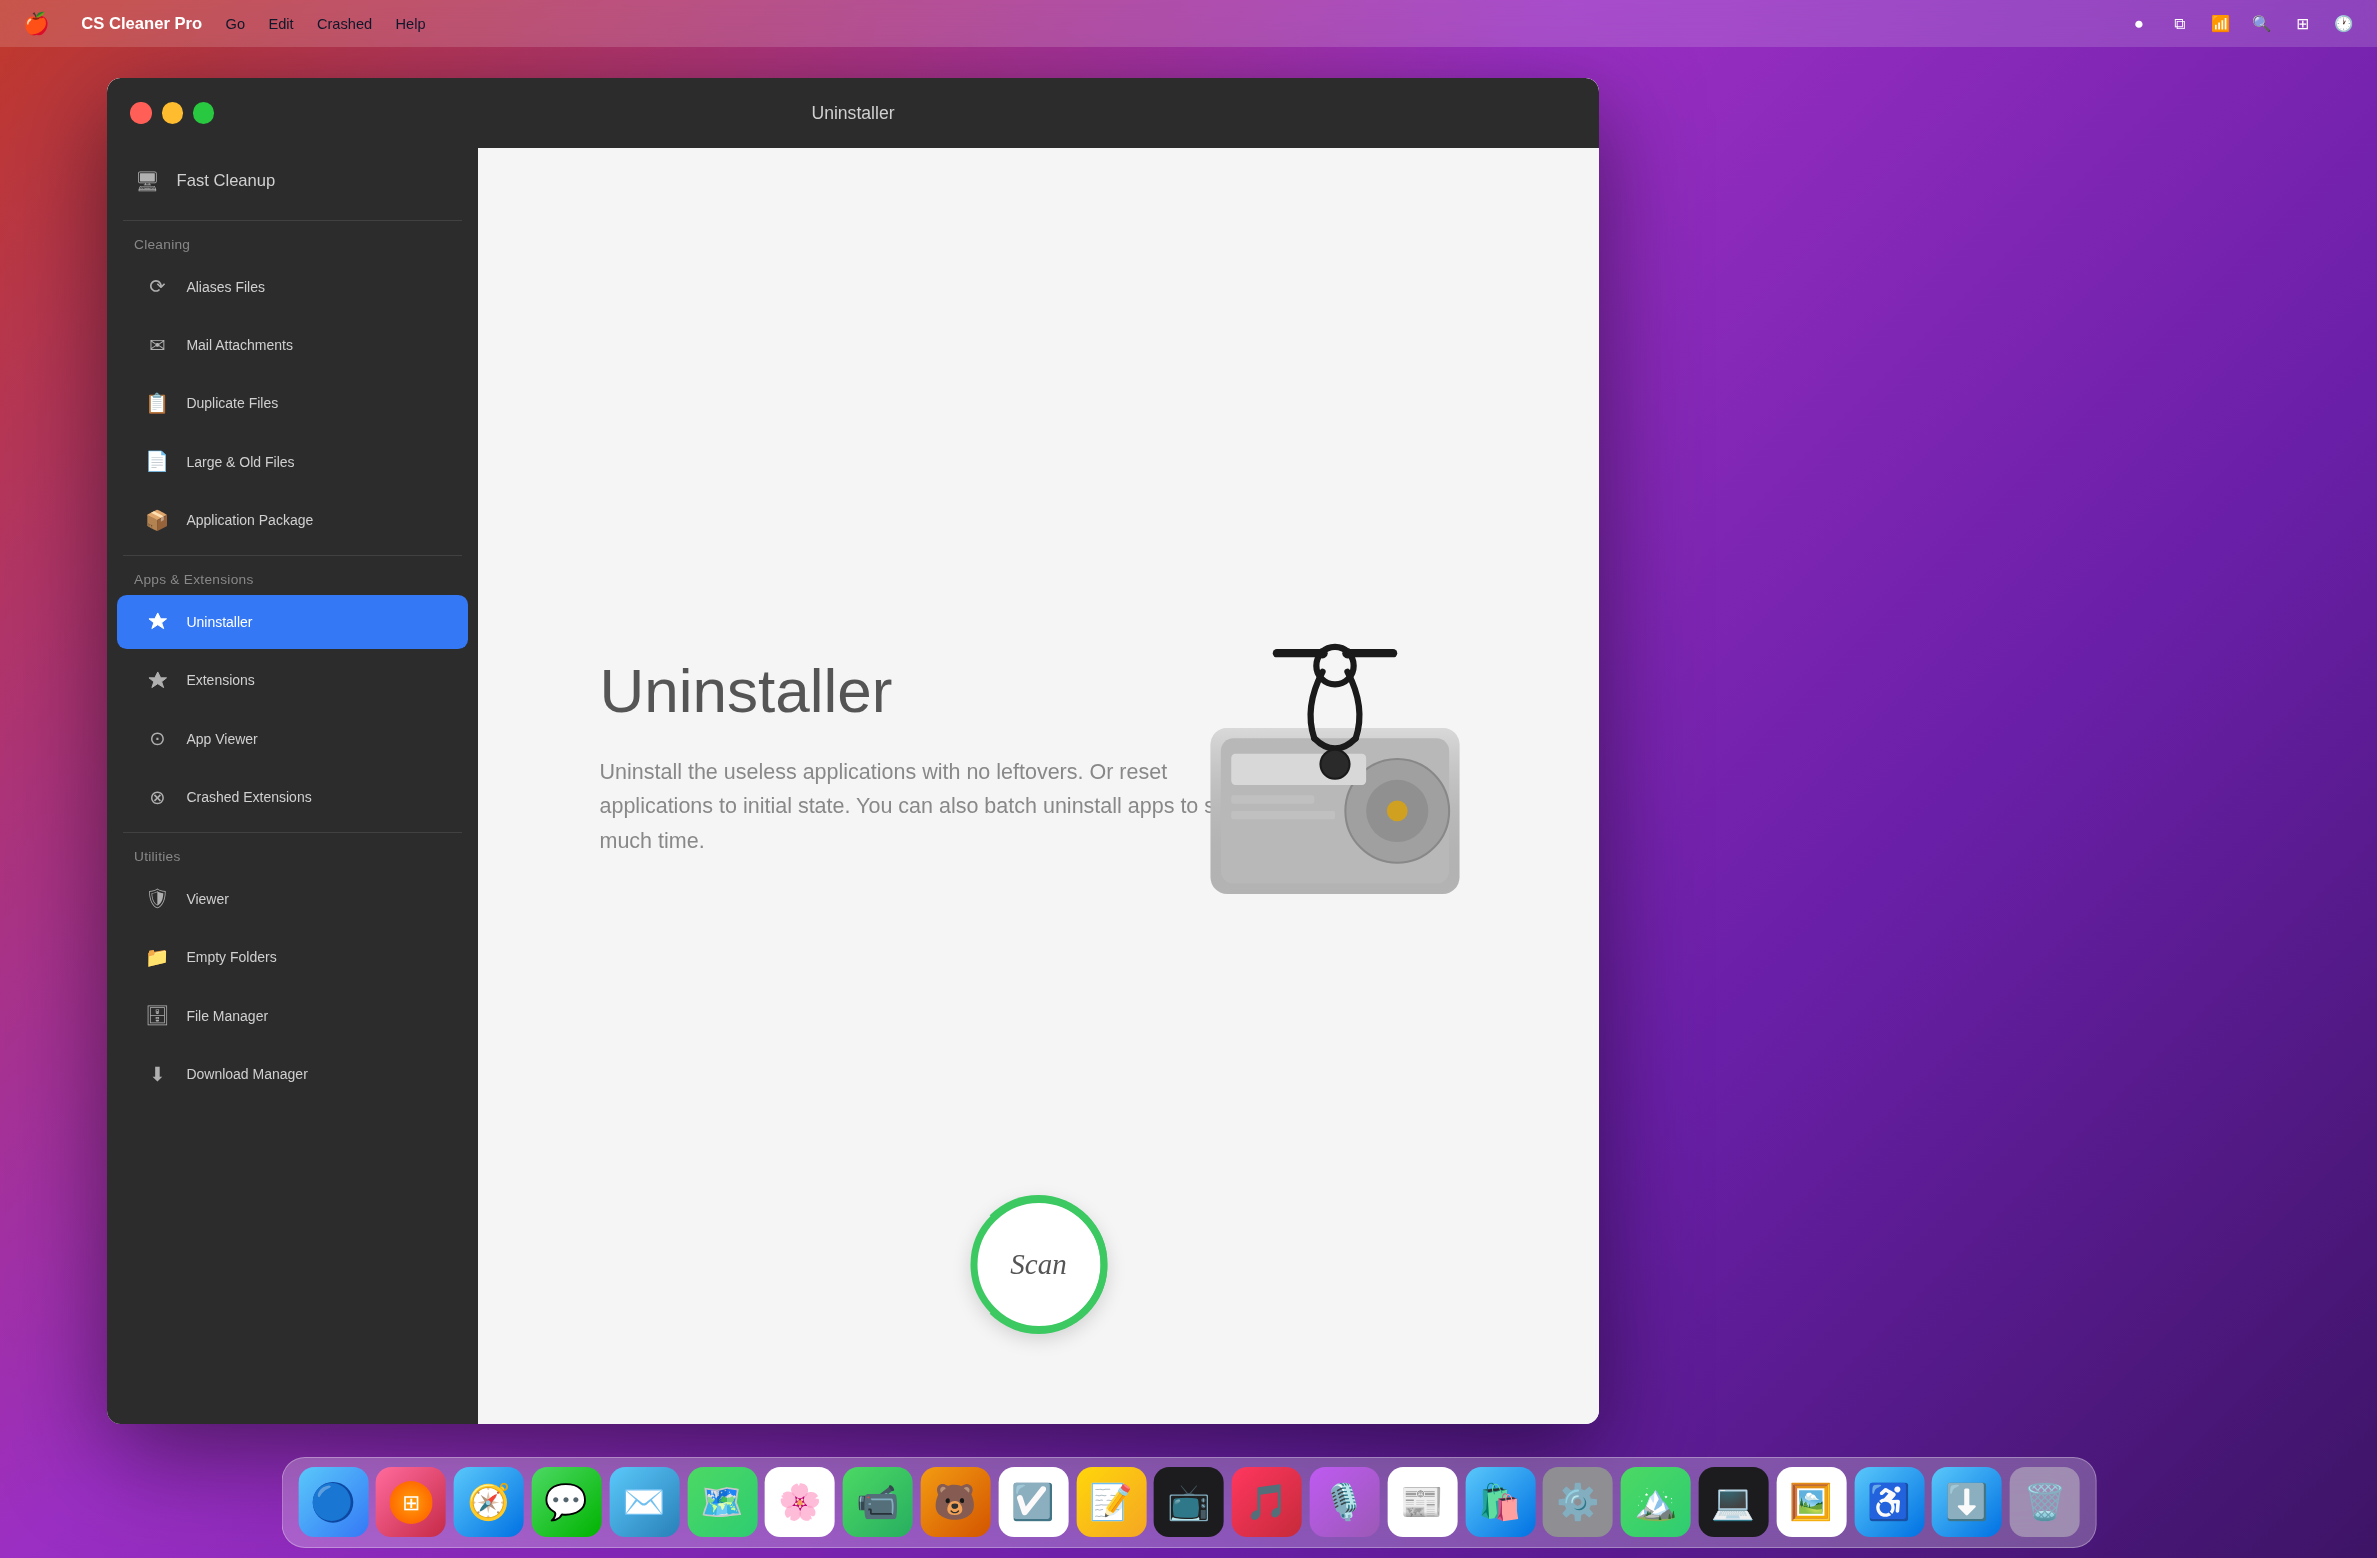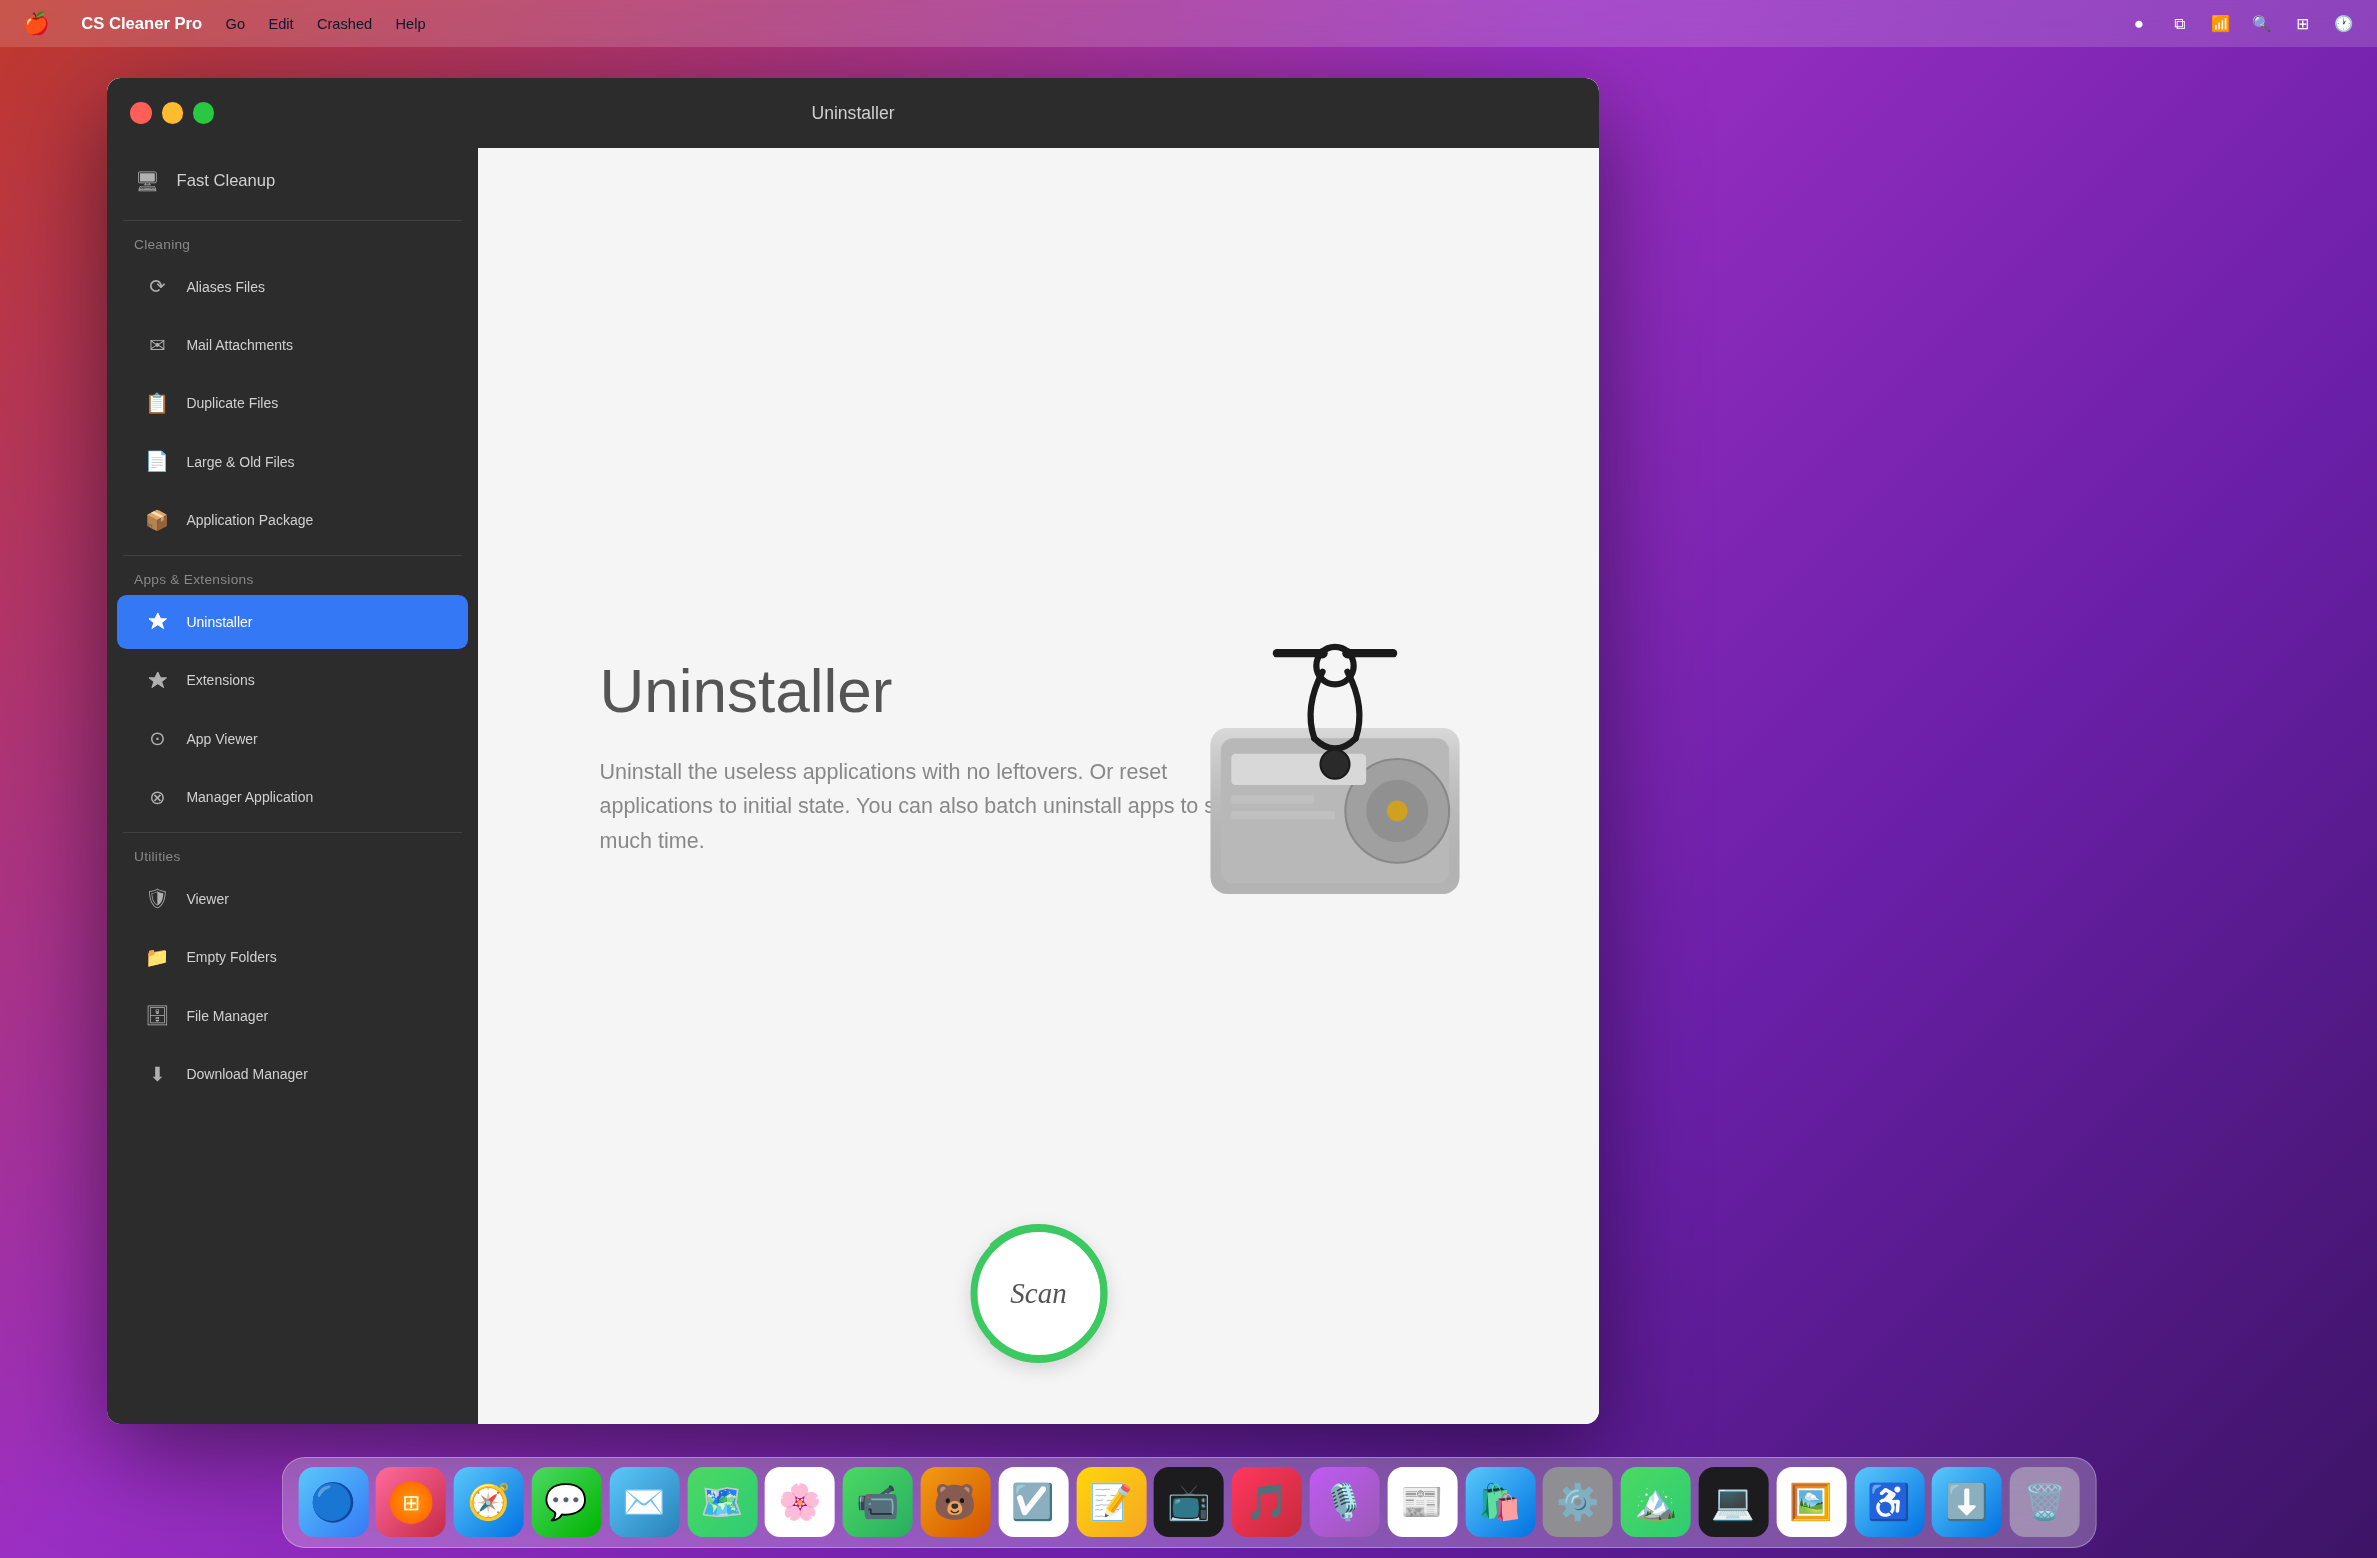--- a/index.html
+++ b/index.html
@@ -214,21 +214,21 @@
       right: 98px;
       top: 50%;
       transform: translateY(-55%);
       width: 332px;
       height: 332px;
     }
 
     
     .scan-button-container {
       position: absolute;
-      bottom: 62px;
+      bottom: 91px;
       left: 50%;
       transform: translateX(-50%);
     }
     .scan-button {
       width: 137px;
       height: 137px;
       border-radius: 50%;
       background: white;
       border: 7.8px solid #3dc962;
       display: flex;
@@ -379,21 +379,21 @@
           </svg>
         </span>
         <span class="sidebar-label">Extensions</span>
       </div>
       <div class="sidebar-item">
         <span class="sidebar-icon">⊙</span>
         <span class="sidebar-label">App Viewer</span>
       </div>
       <div class="sidebar-item">
         <span class="sidebar-icon">⊗</span>
-        <span class="sidebar-label">Manager Application</span>
+        <span class="sidebar-label">Crashed Extensions</span>
       </div>
 
       <div class="sidebar-divider"></div>
 
       <div class="section-header">Utilities</div>
 
       <div class="sidebar-item">
         <span class="sidebar-icon">🛡</span>
         <span class="sidebar-label">Viewer</span>
       </div>

